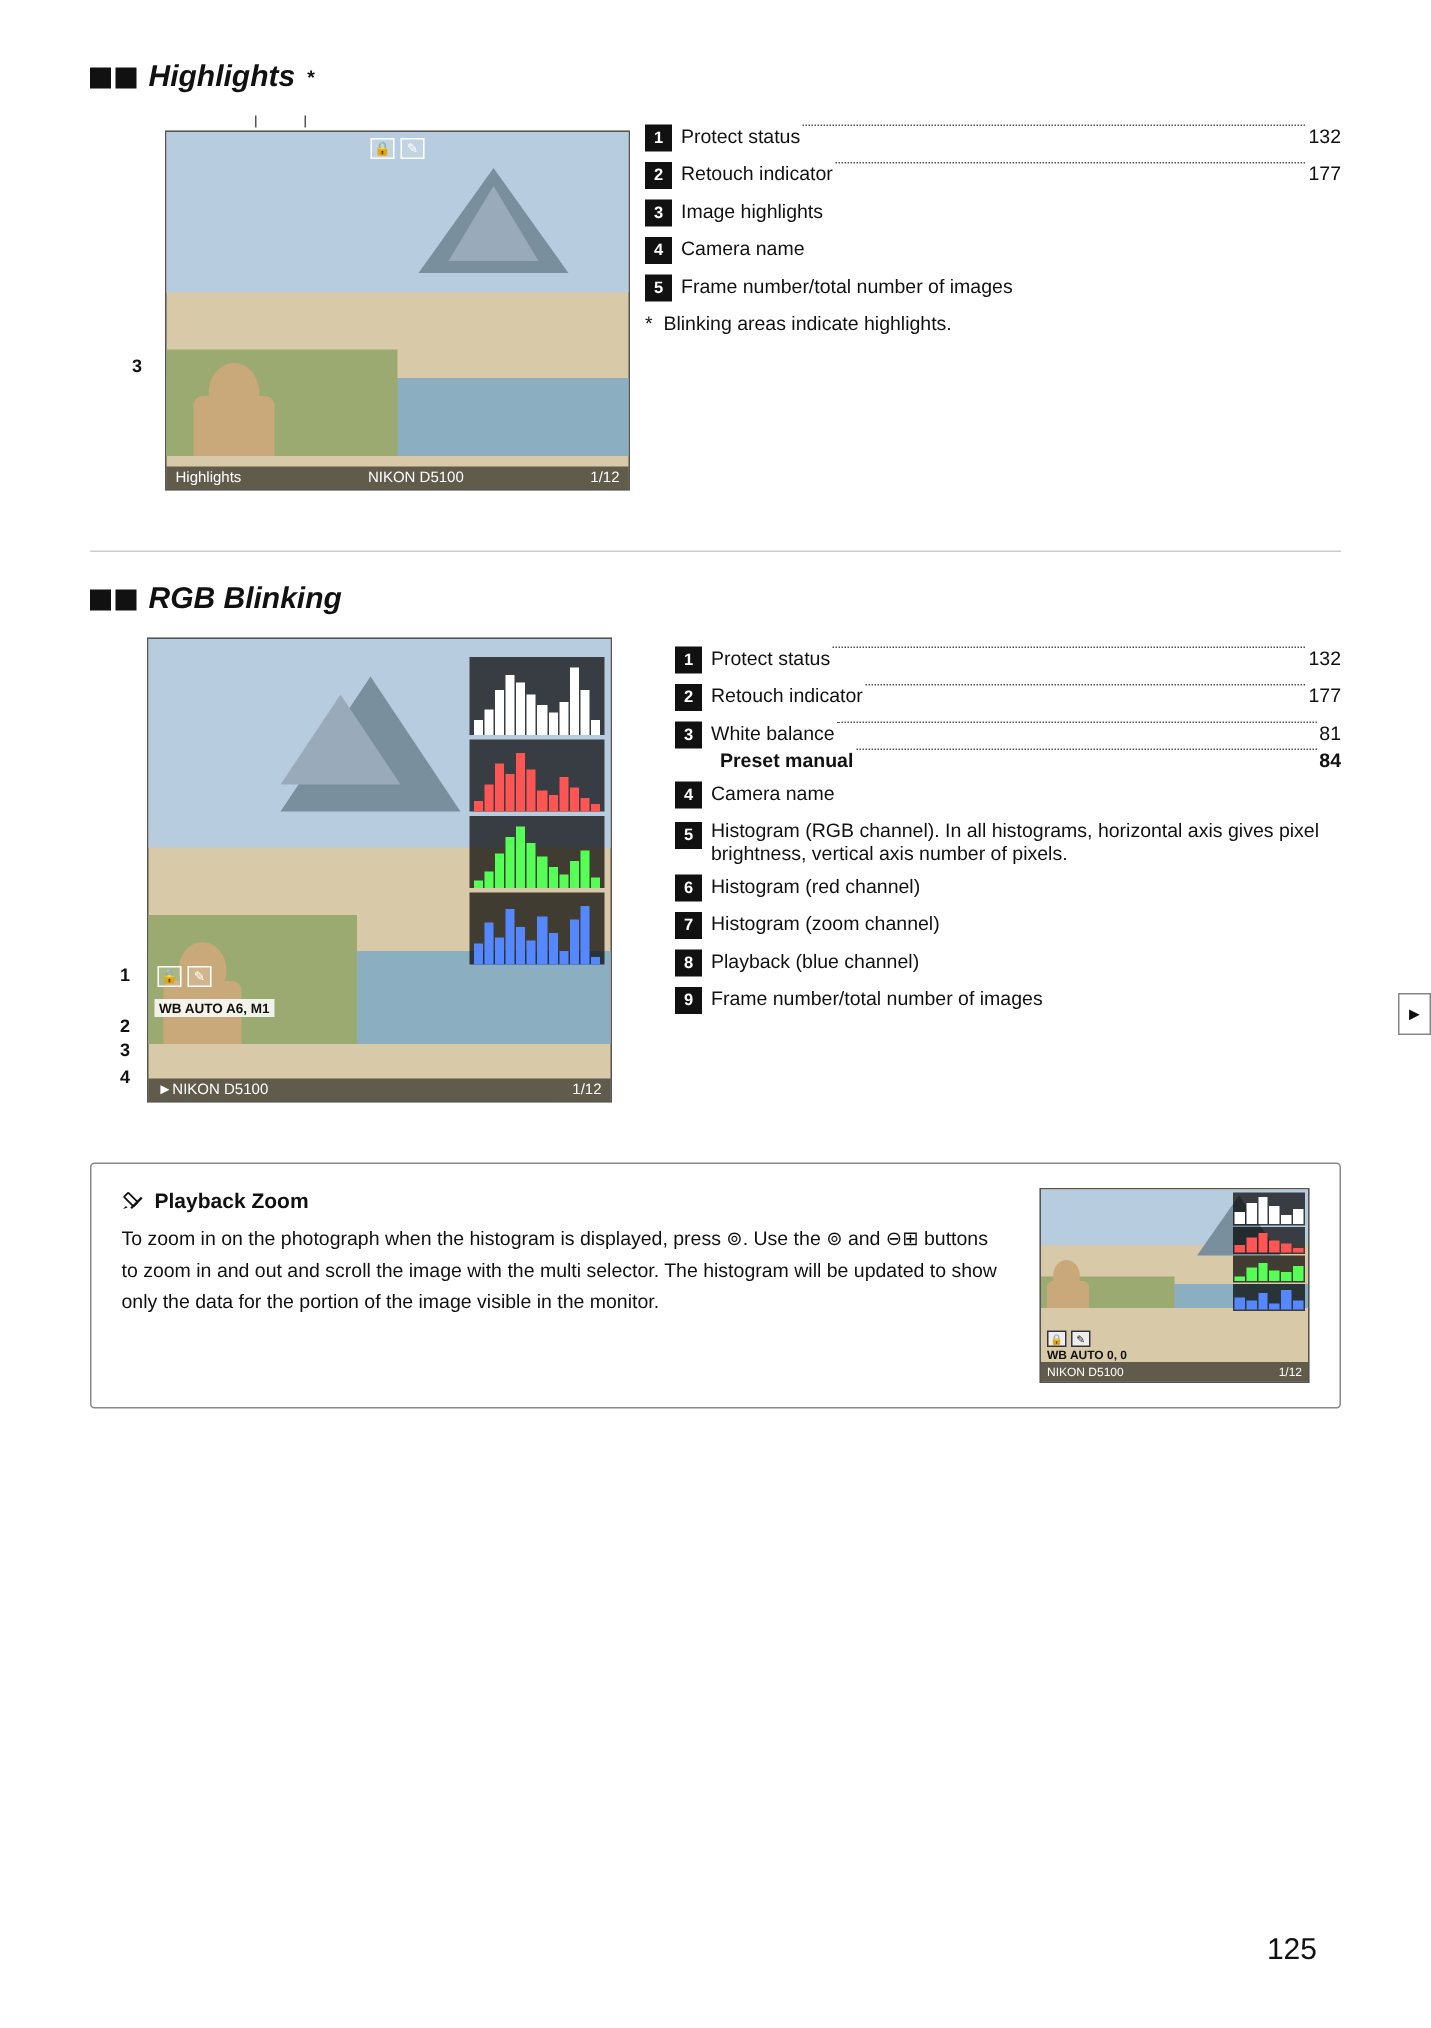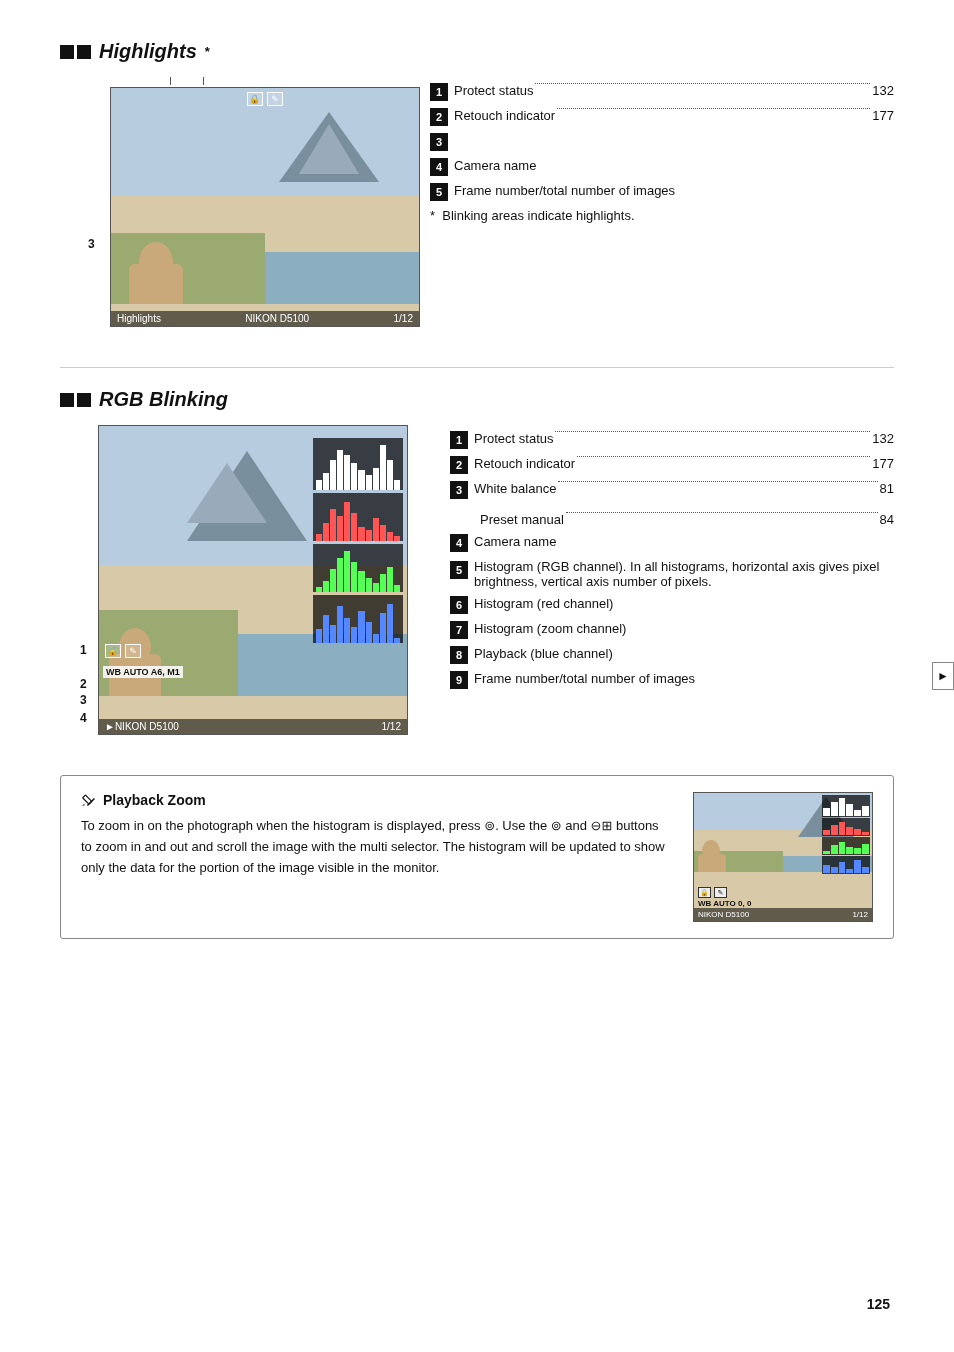--- a/index.html
+++ b/index.html
@@ -153,23 +153,23 @@
       border: 1.5px solid #555;
       background: #d8c9a8;
       flex-shrink: 0;
       position: relative;
     }
 
     
     .page-num {
       position: absolute;
       bottom: 40px;
-      right: 64px;
-      font-size: 14px;
-      font-weight: bold;
+      right: 76px;
+      font-size: 20px;
+      font-weight: normal;
     }
 
     
     .side-tab {
       position: absolute;
       right: 0;
       top: 50%;
       transform: translateY(-50%);
       background: #fff;
       border: 1.5px solid #888;
@@ -289,20 +289,23 @@
         <span class="info-num-badge">2</span>
         <div class="info-item-line">
           <span class="leader-text">Retouch indicator</span>
           <span class="leader-dots"></span>
           <span class="leader-page">177</span>
         </div>
       </div>
 
       <div class="num-col">
         <span class="info-num-badge">3</span>
+        <div class="info-item-line">
+          <span>Image highlights</span>
+        </div>
       </div>
 
       <div class="num-col">
         <span class="info-num-badge">4</span>
         <div class="info-item-line">
           <span>Camera name</span>
         </div>
       </div>
 
       <div class="num-col">
@@ -458,21 +461,21 @@
       </div>
 
       <div class="num-col">
         <span class="info-num-badge">3</span>
         <div style="flex:1;">
           <div class="info-item-line">
             <span class="leader-text">White balance</span>
             <span class="leader-dots"></span>
             <span class="leader-page">81</span>
           </div>
-          <div class="info-item-line" style="padding-left:6px;margin-top:16px;">
+          <div class="info-item-line" style="padding-left:6px;margin-top:3px;font-weight:bold;">
             <span class="leader-text">Preset manual</span>
             <span class="leader-dots"></span>
             <span class="leader-page">84</span>
           </div>
         </div>
       </div>
 
       <div class="num-col">
         <span class="info-num-badge">4</span>
         <div>Camera name</div>

